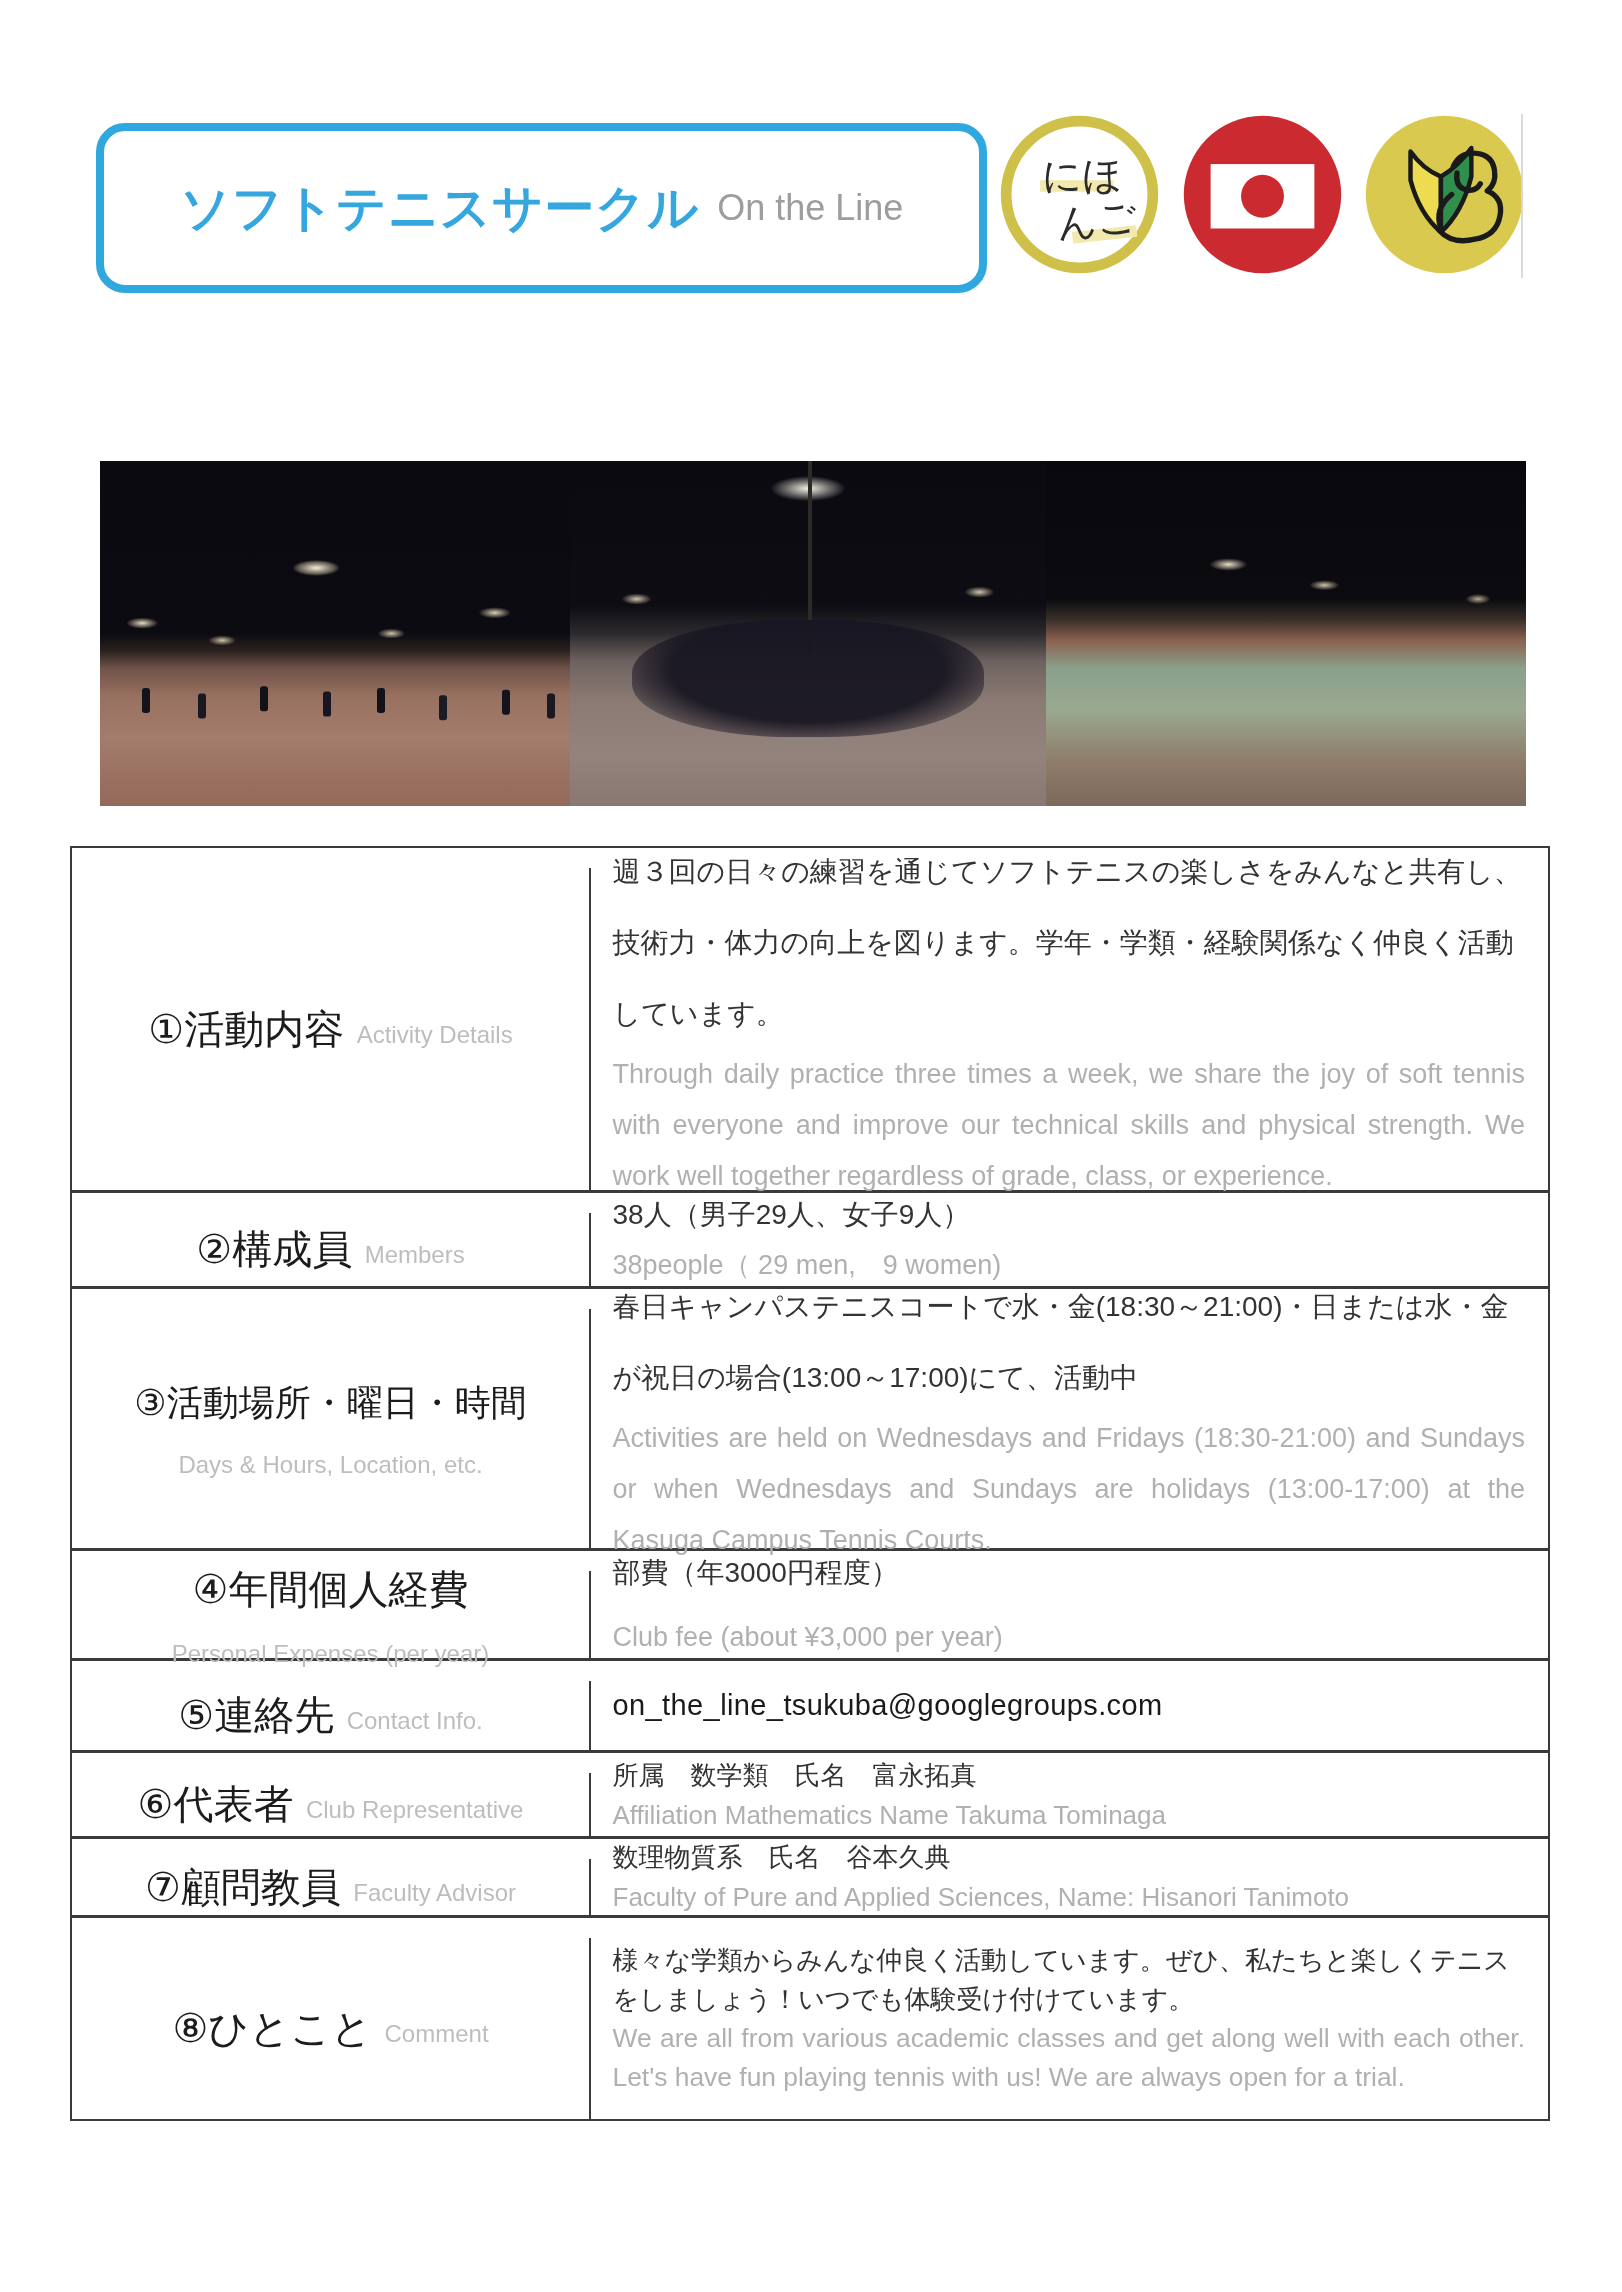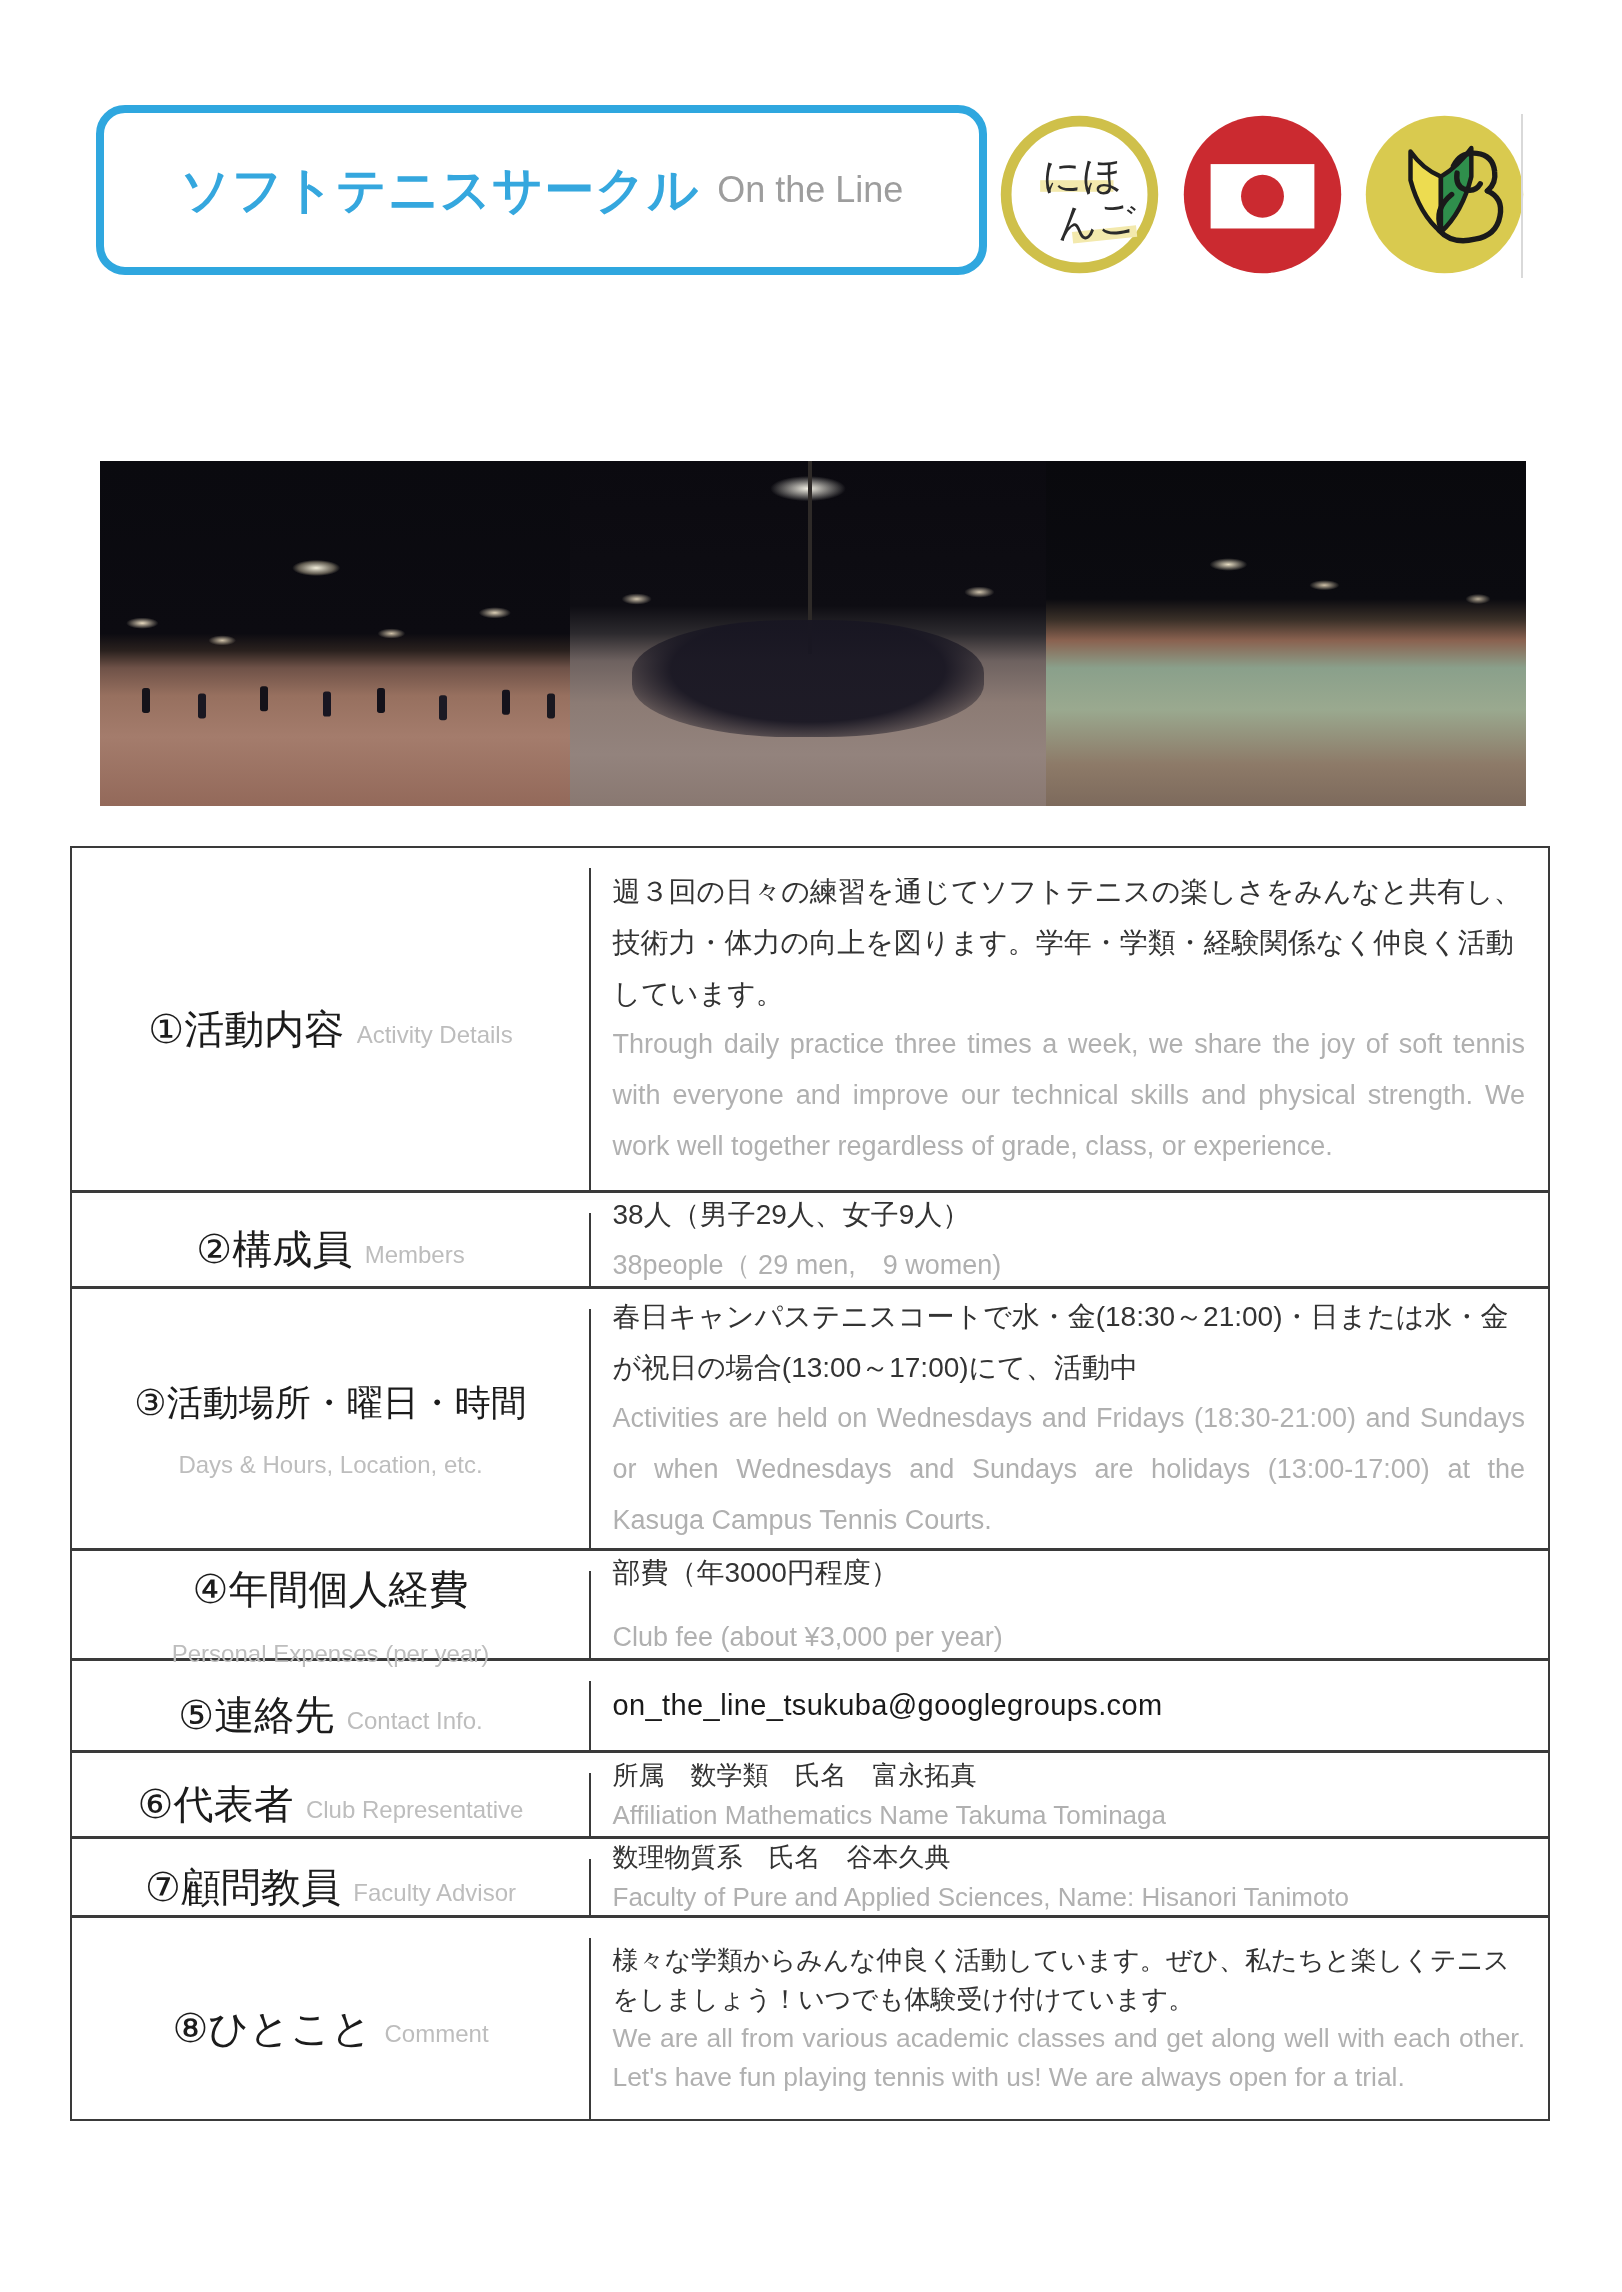--- a/index.html
+++ b/index.html
@@ -2,21 +2,21 @@
 <html style="font-size:14.3px"><head>
 <meta charset="utf-8">
 <style>
   html,body{margin:0;padding:0;background:#e8e8e8;}
   #page{
     position:relative;width:1623px;height:2293px;background:#ffffff;
     font-family:"Liberation Sans","DejaVu Sans",sans-serif;overflow:hidden;
   }
   
   .title-box{
-    position:absolute;left:96px;top:105px;width:891px;height:170px;
+    position:absolute;left:96px;top:123px;width:891px;height:170px;
     border:8px solid #2FA7DF;border-radius:29px;box-sizing:border-box;
     display:flex;align-items:center;justify-content:center;background:#fff;
   }
   .title-jp{font-size:50px;font-weight:bold;color:#35A7DE;letter-spacing:0.9px;}
   .title-en{font-size:36px;color:#9d9d9d;margin-left:18px;}
   .badges{position:absolute;left:999px;top:114px;display:flex;gap:21.5px;}
   .badge{width:161px;height:161px;}
   .vline{position:absolute;left:1521px;top:114px;width:1.8px;height:164px;background:#d9d9d9;}
   
   .photos{position:absolute;left:100px;top:461px;width:1426px;height:345px;display:flex;}
@@ -48,21 +48,21 @@
   .tbl{position:absolute;left:70px;top:846px;width:1480px;border:2.7px solid #3a3a3a;box-sizing:border-box;background:#fff;}
   .trow{display:flex;border-top:3.6px solid #3a3a3a;box-sizing:border-box;}
   .trow.first{border-top:none;}
   .lcell{flex:0 0 519px;width:519px;border-right:2.7px solid #3a3a3a;box-sizing:border-box;
     display:flex;flex-direction:column;align-items:center;justify-content:center;gap:23px;padding:7.2px 10.7px;margin-top:20px;}
   .rcell{flex:1;box-sizing:border-box;padding:7.2px 23px 7.2px 21.5px;display:flex;flex-direction:column;justify-content:center;}
   .lbl{display:flex;align-items:baseline;gap:12.5px;white-space:nowrap;}
   .lbl .jp{font-size:40px;color:#1c1c1c;}
   .lbl .jp.small{font-size:36px;}
   .lbl .en,.sublbl{font-size:24px;color:#bdbdbd;}
-  .body-jp{font-size:28px;color:#333333;line-height:51px;}
+  .body-jp{font-size:28px;color:#333333;line-height:71px;}
   .body-en{font-size:27px;color:#b0b0b0;line-height:51px;text-align:justify;}
   .h1{height:342px;} .h2{height:96px;} .h3{height:262px;} .h4{height:110px;}
   .h5{height:92px;} .h6{height:86px;}  .h7{height:79px;}  .h8{height:204px;}
   .h4 .body-jp{line-height:64px;} .h4 .body-en{line-height:64px;text-align:left;}
   .h2 .body-jp,.h2 .body-en{line-height:50px;text-align:left;}
   .email{font-size:29px;color:#1a1a1a;letter-spacing:0.4px;}
   .h6 .body-jp,.h7 .body-jp{font-size:26px;line-height:40px;}
   .h6 .body-en,.h7 .body-en{font-size:26px;line-height:40px;text-align:left;}
   .h8 .body-jp{font-size:26px;line-height:39px;}
   .h8 .body-en{font-size:26.4px;line-height:39px;}

